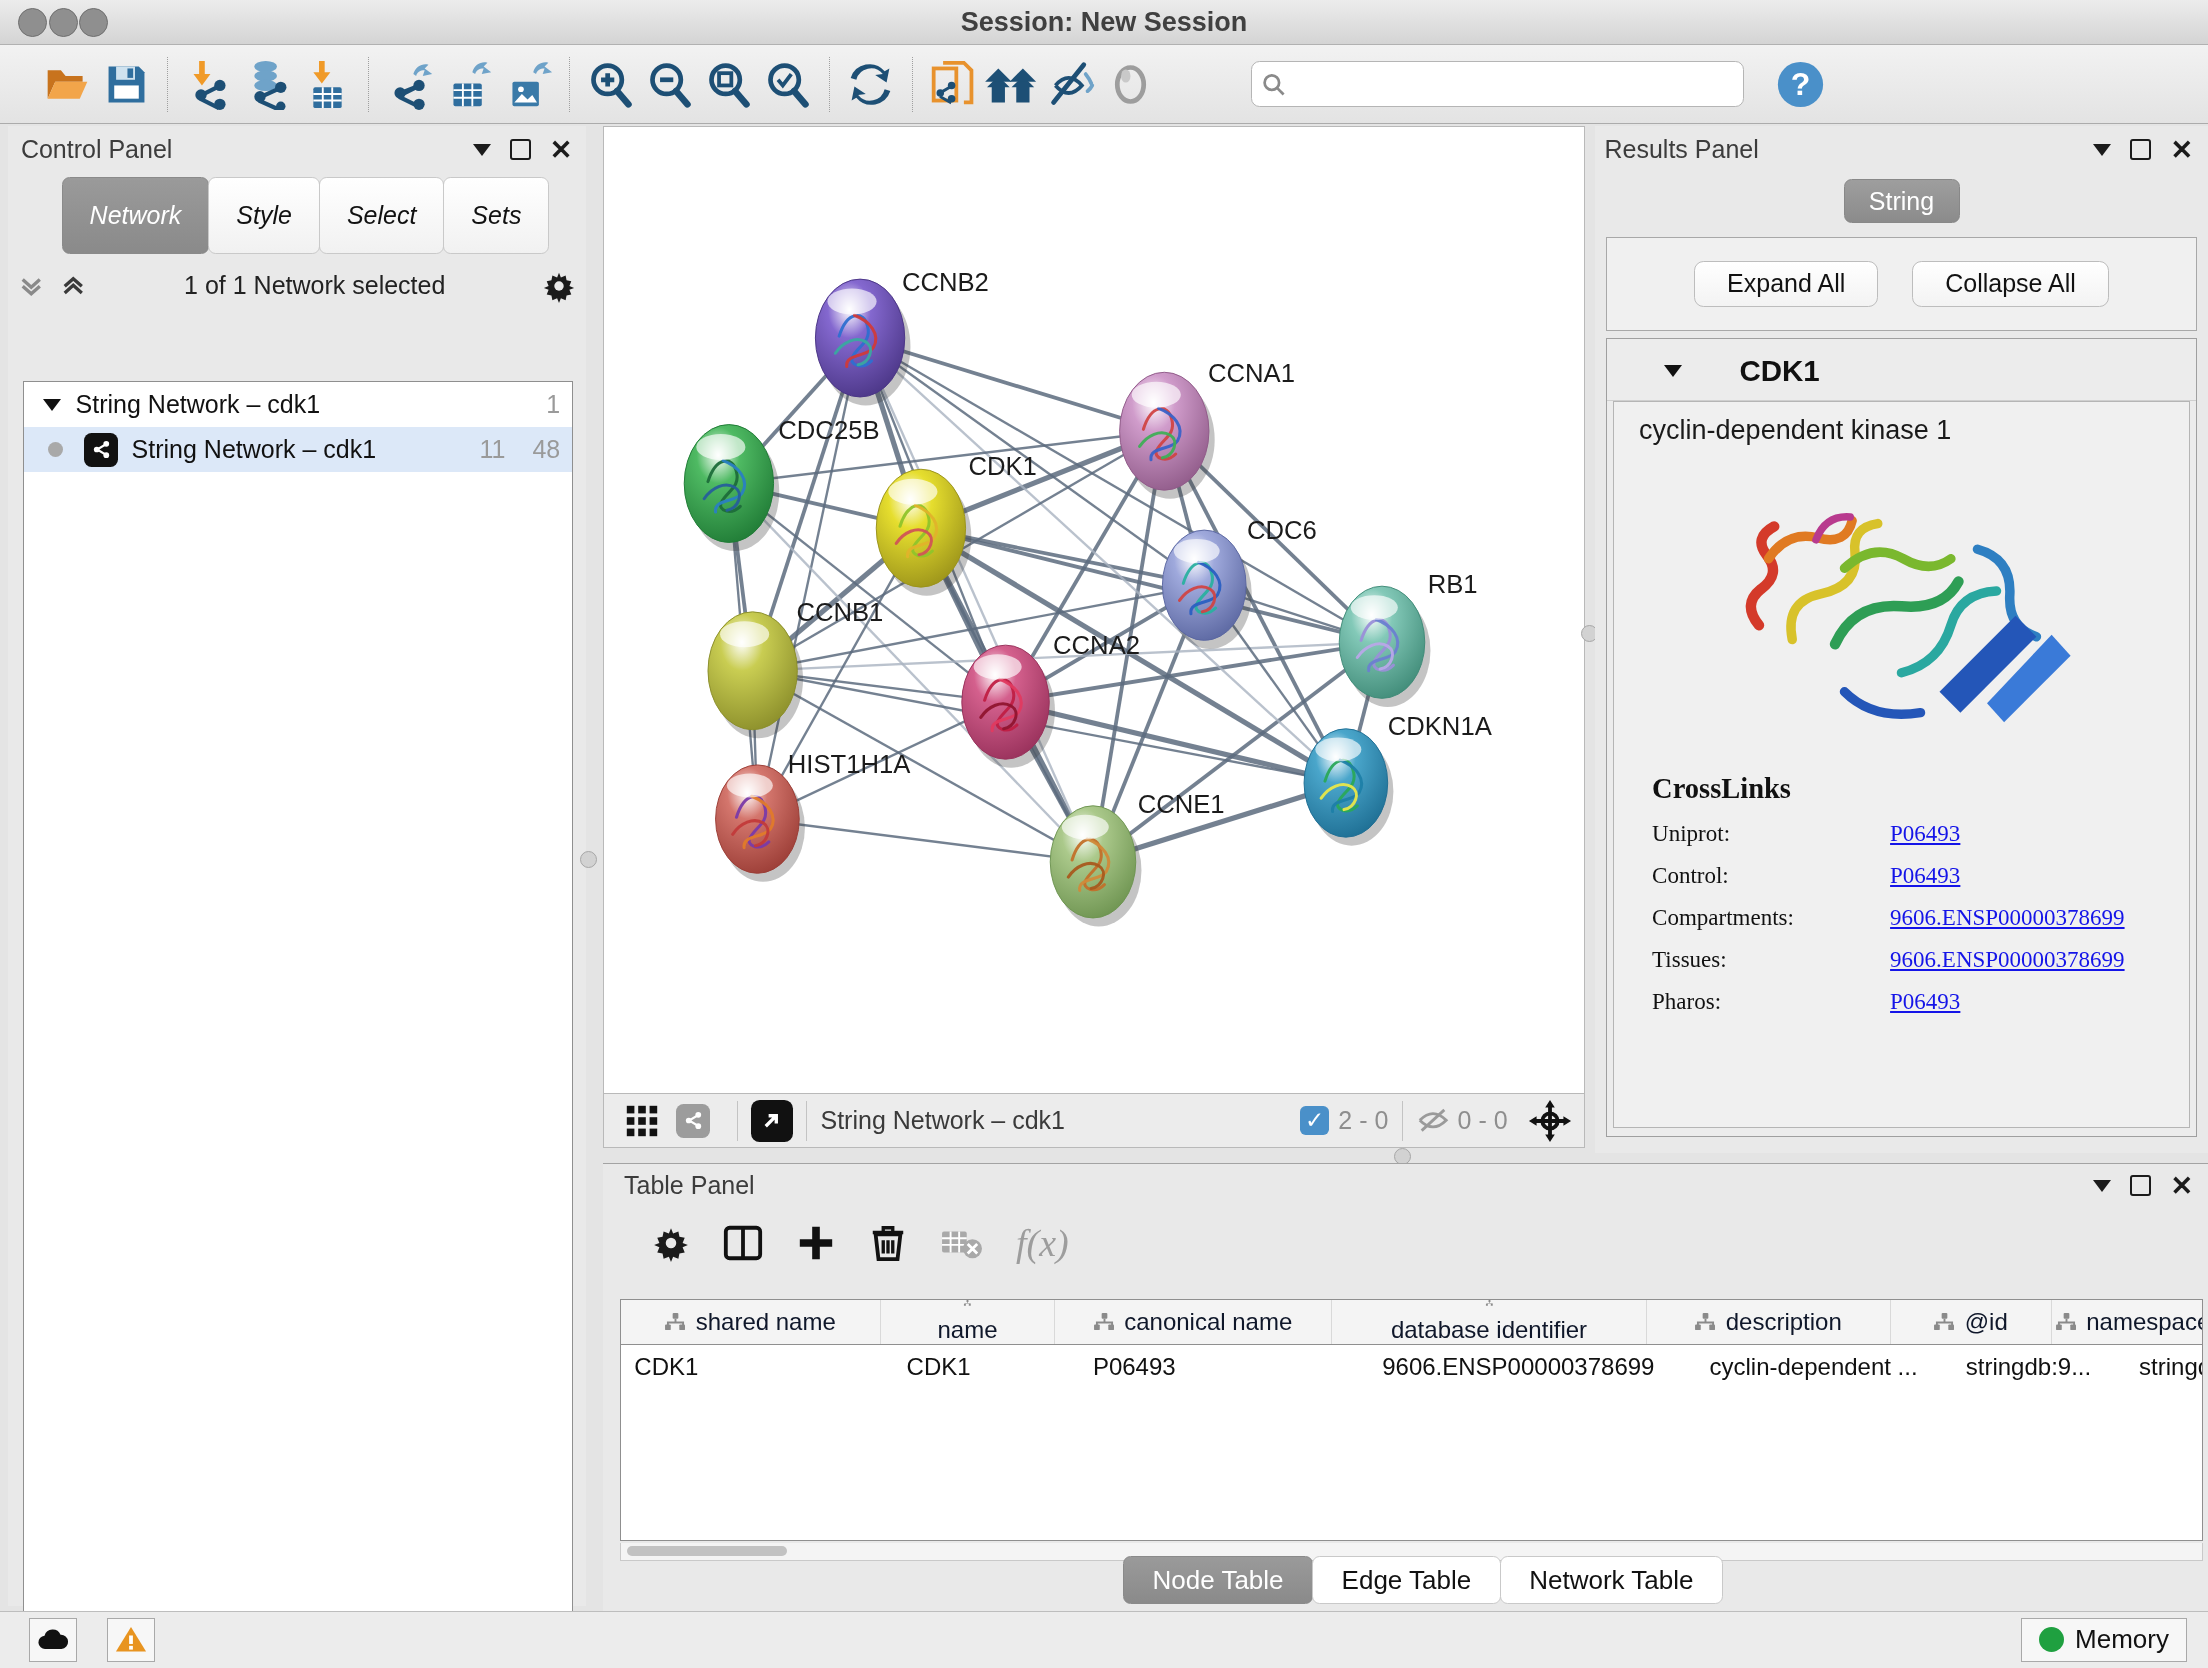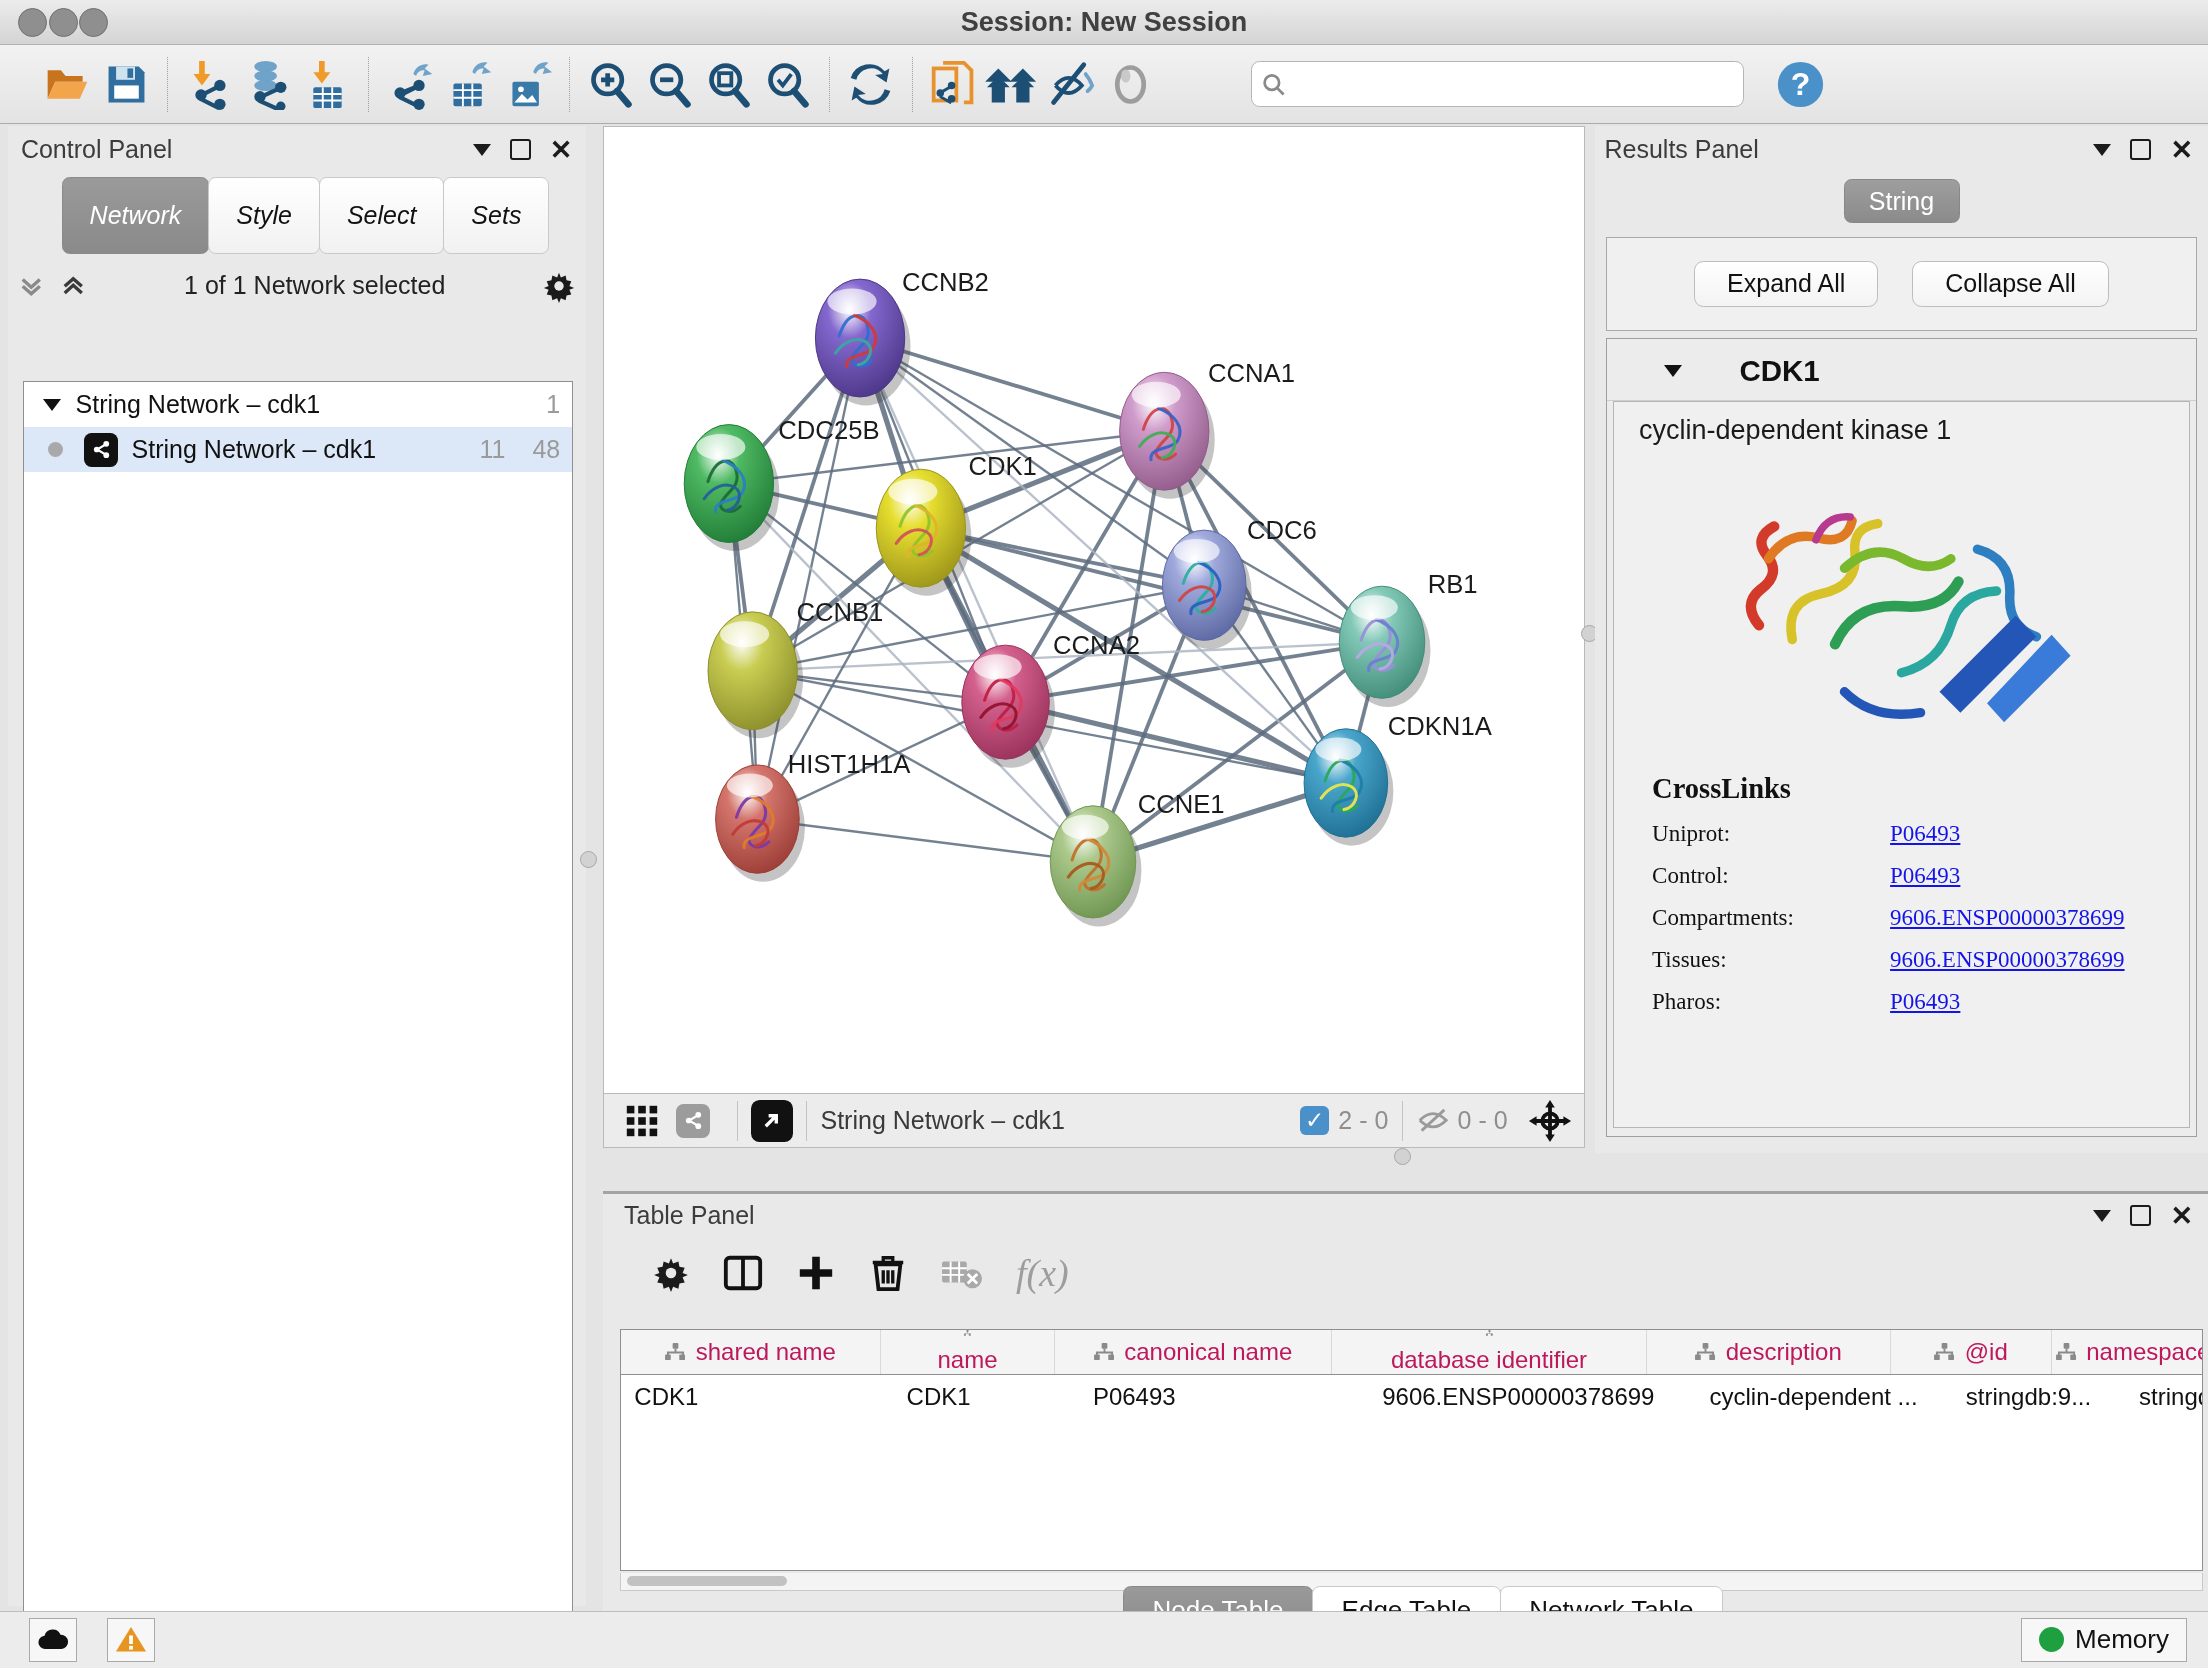--- a/index.html
+++ b/index.html
@@ -52,27 +52,27 @@
   .rchead{display:flex;align-items:center;gap:57px;padding:15px 0 11.4px 57px;border-bottom:1px solid #cfcfcf;}
   .rchead .nm{font-size:29.5px;font-weight:bold;color:#111;}
   .innerbox{margin:0 5.7px;background:#f0f0f0;border:1px solid #b5b5b5;height:725px;overflow:hidden;position:relative;}
   .desc{font-size:27px;color:#1a1a1a;padding:13.3px 0 0 25px;}
   .xl{font-family:"Liberation Serif",serif;padding:5.7px 0 0 38px;}
   .xl .xh{font-size:28.5px;font-weight:bold;color:#111;margin-bottom:16px;}
   .xlrow{display:flex;font-size:23px;margin-bottom:16px;align-items:center;}
   .xlrow .lab{width:238px;color:#111;}
   .xlrow a{color:#1414e8;text-decoration:underline;}
   
-  .tablepanel{position:absolute;left:603px;top:1163px;width:1605px;height:447px;background:#e9e9e9;border-top:3px solid #a3a3a3;margin-top:28px;}
+  .tablepanel{position:absolute;left:603px;top:1163px;width:1605px;height:447px;background:#e9e9e9;border-top:1px solid #a3a3a3;}
   .tablepanel .head{display:flex;justify-content:space-between;align-items:center;padding:5.7px 15px 0 21px;}
   .tptool{display:flex;align-items:center;gap:32px;margin:19px 0 0 49px;}
   .fx{font-family:"Liberation Serif",serif;font-style:italic;font-size:38px;color:#9d9d9d;}
   .grid-table{position:absolute;left:17px;top:135px;width:1581px;height:240px;background:#fff;border:1.9px solid #8f8f8f;overflow:hidden;}
   .thead{display:flex;background:#f4f4f4;border-bottom:1.9px solid #8f8f8f;height:44px;}
-  .th{display:flex;align-items:center;justify-content:center;gap:9.5px;font-size:24px;color:#be185d;border-right:1px solid #d9d9d9;flex:0 0 auto;overflow:hidden;white-space:nowrap;}
+  .th{display:flex;align-items:center;justify-content:center;gap:9.5px;font-size:24px;color:#0f172a;border-right:1px solid #d9d9d9;flex:0 0 auto;overflow:hidden;white-space:nowrap;}
   .tbody .td{display:flex;align-items:center;font-size:24px;color:#111;padding-left:13.3px;flex:0 0 auto;overflow:hidden;white-space:nowrap;height:44px;}
   .tbody{display:flex;}
   .hscroll{position:absolute;left:17px;top:379px;width:1581px;height:17px;background:#f4f4f4;border:1px solid #c9c9c9;border-top:none;}
   .hthumb{position:absolute;left:5.7px;top:2.9px;width:160px;height:10.5px;border-radius:5.7px;background:#c2c2c2;}
   .btabs{position:absolute;left:521px;top:392px;display:flex;}
   .btab{font-size:26px;padding:7.6px 28.5px;background:#fff;border:1px solid #c9c9c9;color:#111;border-radius:7.6px;margin-left:-1px;}
   .btab.active{background:linear-gradient(#9a9a9a,#8a8a8a);color:#fff;border-color:#8a8a8a;}
   
   .statusbar{position:absolute;left:0;top:1611px;width:100%;height:57px;background:#ececec;border-top:1px solid #bdbdbd;}
   .sbtn{position:absolute;top:5.7px;width:46px;height:42px;background:#f7f7f7;border:1.9px solid #a9a9a9;display:flex;align-items:center;justify-content:center;}

